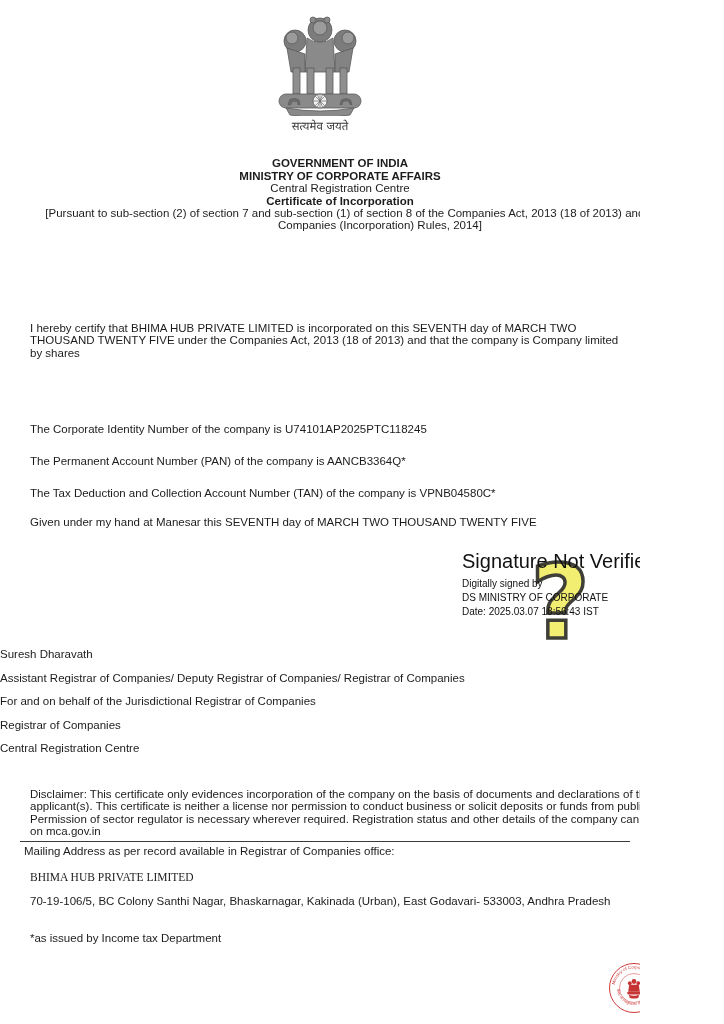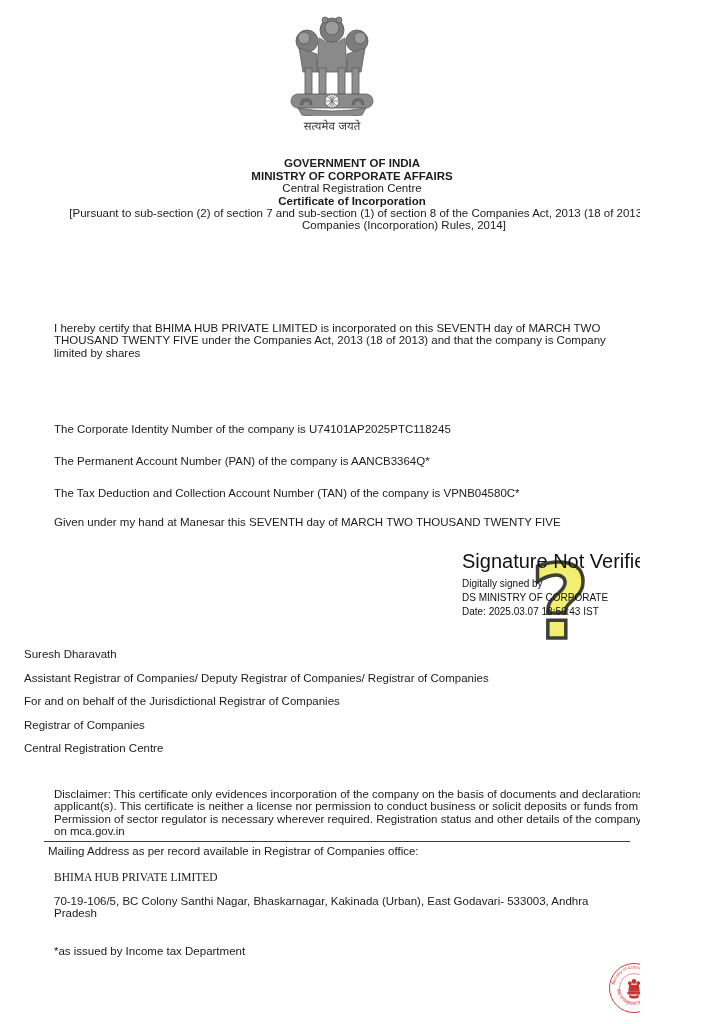--- a/index.html
+++ b/index.html
@@ -6,21 +6,20 @@
   html, body { background: #ffffff; }
   body { font-family: "Liberation Sans", sans-serif; color: #1c1c1c; }
   .page {
     position: relative;
     width: 640px;
     height: 1024px;
     background: #ffffff;
     overflow: hidden;
     font-size: 11.5px;
     line-height: 12.4px;
-    padding-left: 24px;
   }
   
   .emblem-wrap { padding-top: 12px; text-align: center; }
   .motto { font-family: "DejaVu Sans", sans-serif; font-size: 11.5px; line-height: 14px; color: #3a3a3a; margin-top: 1px; }
   
   .header { margin-top: 24px; text-align: center; margin-left: 40px; }
   .header div { line-height: 12.4px; }
   .hb { font-weight: bold; }
   .pursuant { width: 680px; margin: 0 auto; }
   

